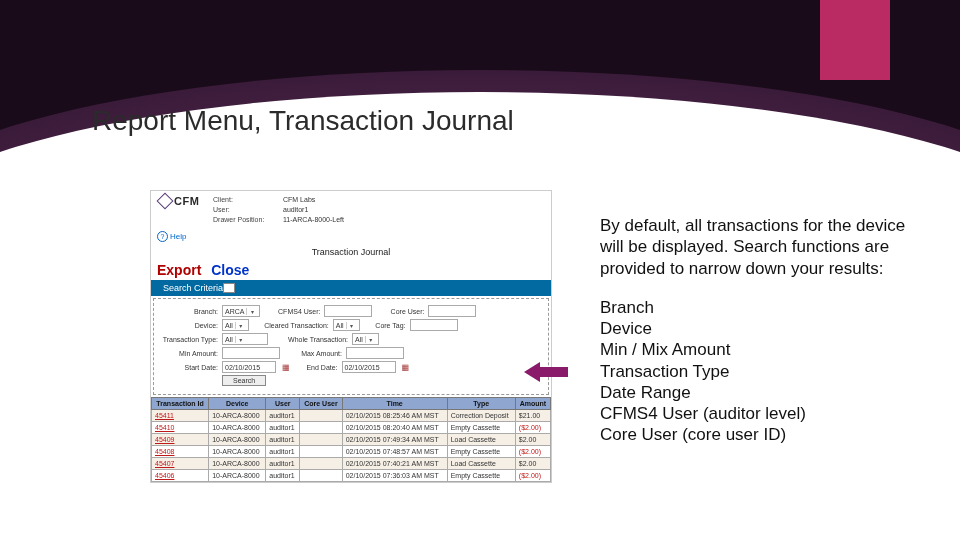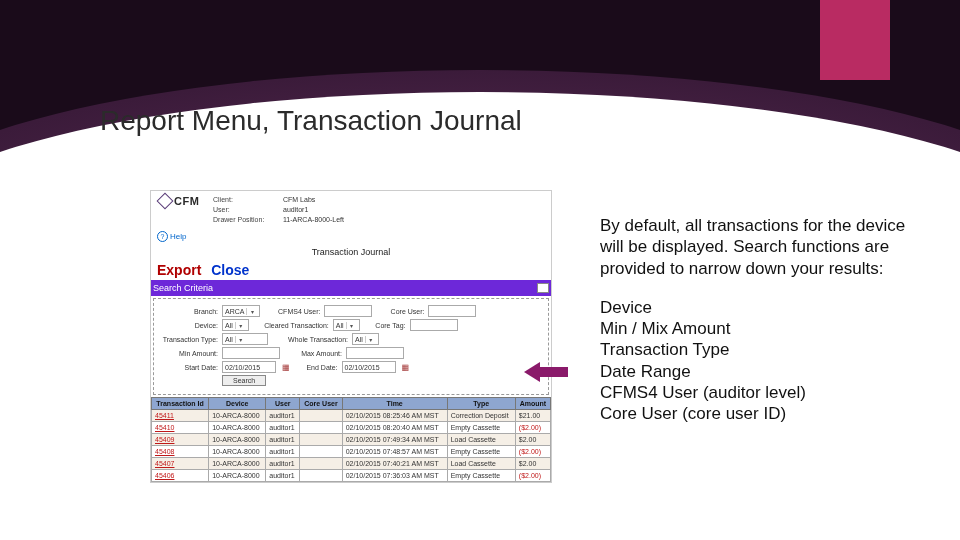--- a/index.html
+++ b/index.html
@@ -4,38 +4,38 @@
 <style>
 html,body{margin:0;padding:0;width:960px;height:540px;background:#fff;font-family:Arial,Helvetica,sans-serif;overflow:hidden}
 .slide{position:relative;width:960px;height:540px}
 
 
 .banner{position:absolute;left:0;top:0;width:960px;height:160px;overflow:hidden}
 .bg-dark{position:absolute;left:0;top:0;width:960px;height:160px;background:#1a0b1a}
 .curve{position:absolute;left:-120px;top:70px;width:1200px;height:300px;border-radius:50%;background:radial-gradient(ellipse at center,#5b2d56 0%,#3b1b3a 70%)}
 .curve2{position:absolute;left:-120px;top:92px;width:1200px;height:300px;border-radius:50%;background:#fff}
 .accent{position:absolute;right:70px;top:0;width:70px;height:80px;background:#b92b62}
-.title{position:absolute;left:100px;top:105px;font-size:28px;color:#2b2b2b}
+.title{position:absolute;left:92px;top:105px;font-size:28px;color:#2b2b2b}
 
 
 .shot{position:absolute;left:150px;top:190px;width:400px;font-size:8px;color:#333;border:1px solid #ccc;background:#fff}
 .hdr{display:flex;padding:4px 6px;align-items:flex-start}
 .logo{width:48px;display:flex;gap:1px}
 .logo .diamond{width:10px;height:10px;border:1px solid #5a3d78;transform:rotate(45deg);margin:0 2px}
 .logo .t{font-weight:bold;font-size:11px;color:#2a2a2a;letter-spacing:0.5px}
 .meta{margin-left:8px;font-size:7px;line-height:10px}
 .meta div span:first-child{display:inline-block;width:70px;color:#444}
 .help{padding:2px 6px;color:#0066cc;font-size:8px}
 .help .q{display:inline-block;width:9px;height:9px;border:1px solid #0066cc;border-radius:50%;text-align:center;line-height:9px;font-size:7px;margin-right:2px}
 .jtitle{text-align:center;font-size:9px;padding:3px 0;color:#222}
 .links{padding:2px 6px;font-size:14px}
 .links span{margin-right:6px}
 .exp{color:#b00000;font-weight:bold}
 .cls{color:#0033cc;font-weight:bold}
-.sc{background:#6d28d9;color:#fff;padding:3px 2px;font-size:9px;display:flex;justify-content:space-between;align-items:center}
+.sc{background:#0369a1;color:#fff;padding:3px 12px;font-size:9px;display:flex;justify-content:flex-start;align-items:center}
 .sc .box{width:10px;height:8px;background:#fff;border:1px solid #888}
 .form{padding:4px 2px 6px 2px;border:1px dashed #999;margin:2px}
 .row{display:flex;align-items:center;margin:2px 0;font-size:7px}
 .lbl{width:62px;text-align:right;padding-right:4px;color:#333}
 .fld{border:1px solid #aaa;height:10px;display:inline-flex;align-items:center;padding:0 2px;background:#fff;margin-right:4px}
 .sel{border:1px solid #aaa;height:10px;display:inline-flex;align-items:center;padding:0 2px;background:#fff;margin-right:2px}
 .dd{width:10px;text-align:center;border-left:1px solid #ccc;margin-left:2px;font-size:6px;color:#555}
 .cal{color:#a03030;font-size:8px;margin:0 6px 0 2px}
 .sbtn{border:1px solid #888;background:#eee;padding:1px 10px;font-size:7px;margin-left:66px;display:inline-block}
 
@@ -220,20 +220,21 @@
   </div>
 
   <div class="arrow">
     <div class="head"></div>
       <div class="body"></div>
   </div>
 
   <div class="expl">
     <div class="para">By default, all transactions for the device will be displayed. Search functions are provided to narrow down your results:</div>
     <div class="list" id="elist">
+        <div>Branch</div>
         <div>Device</div>
         <div>Min / Mix Amount</div>
         <div>Transaction Type</div>
         <div>Date Range</div>
         <div>CFMS4 User (auditor level)</div>
         <div>Core User (core user ID)</div>
       </div>
   </div>
 </div>
 

